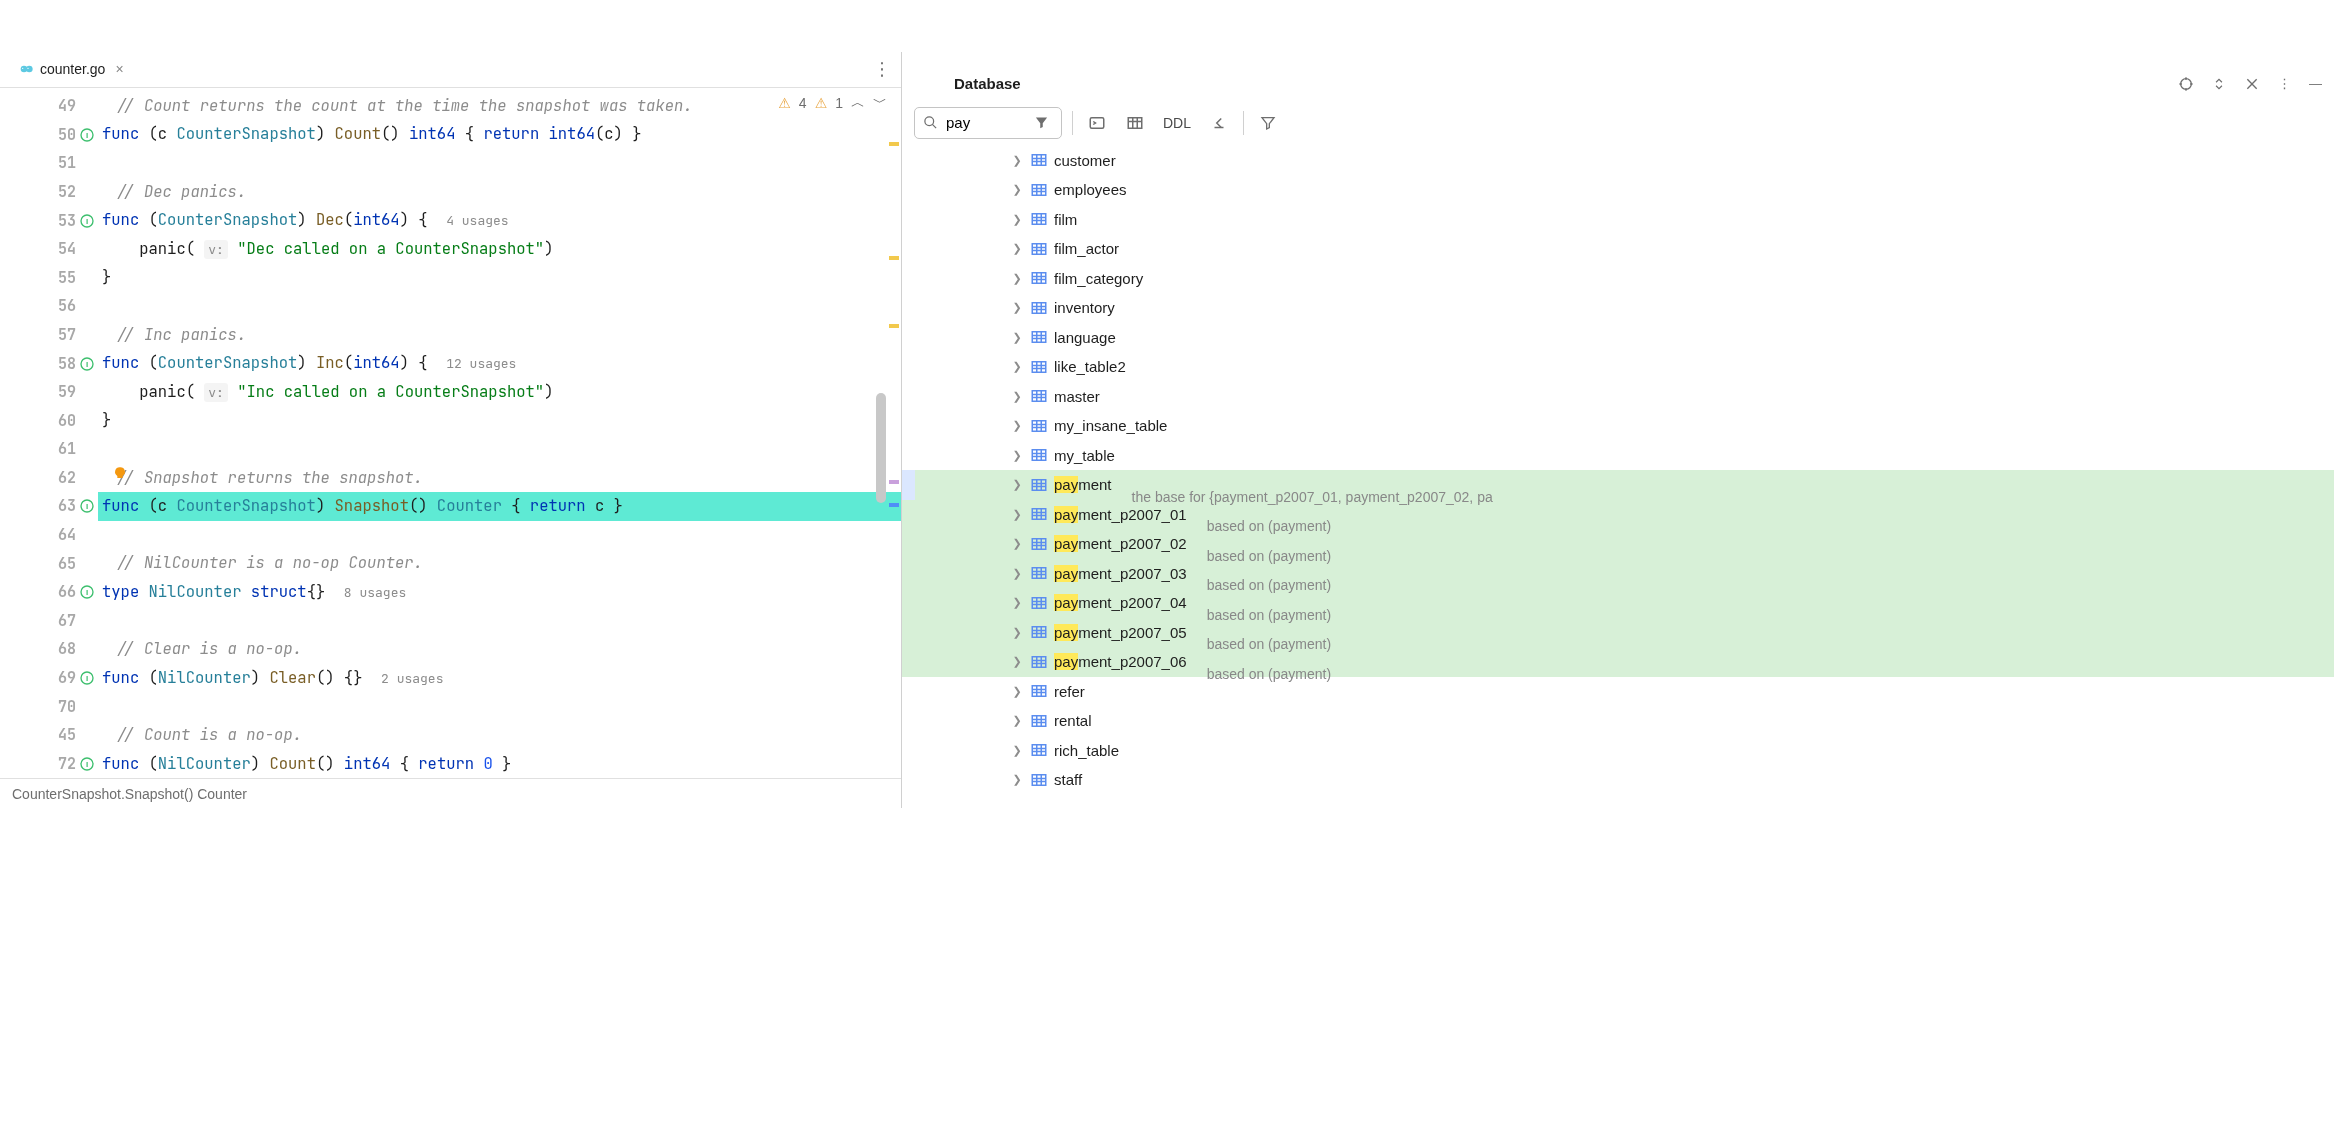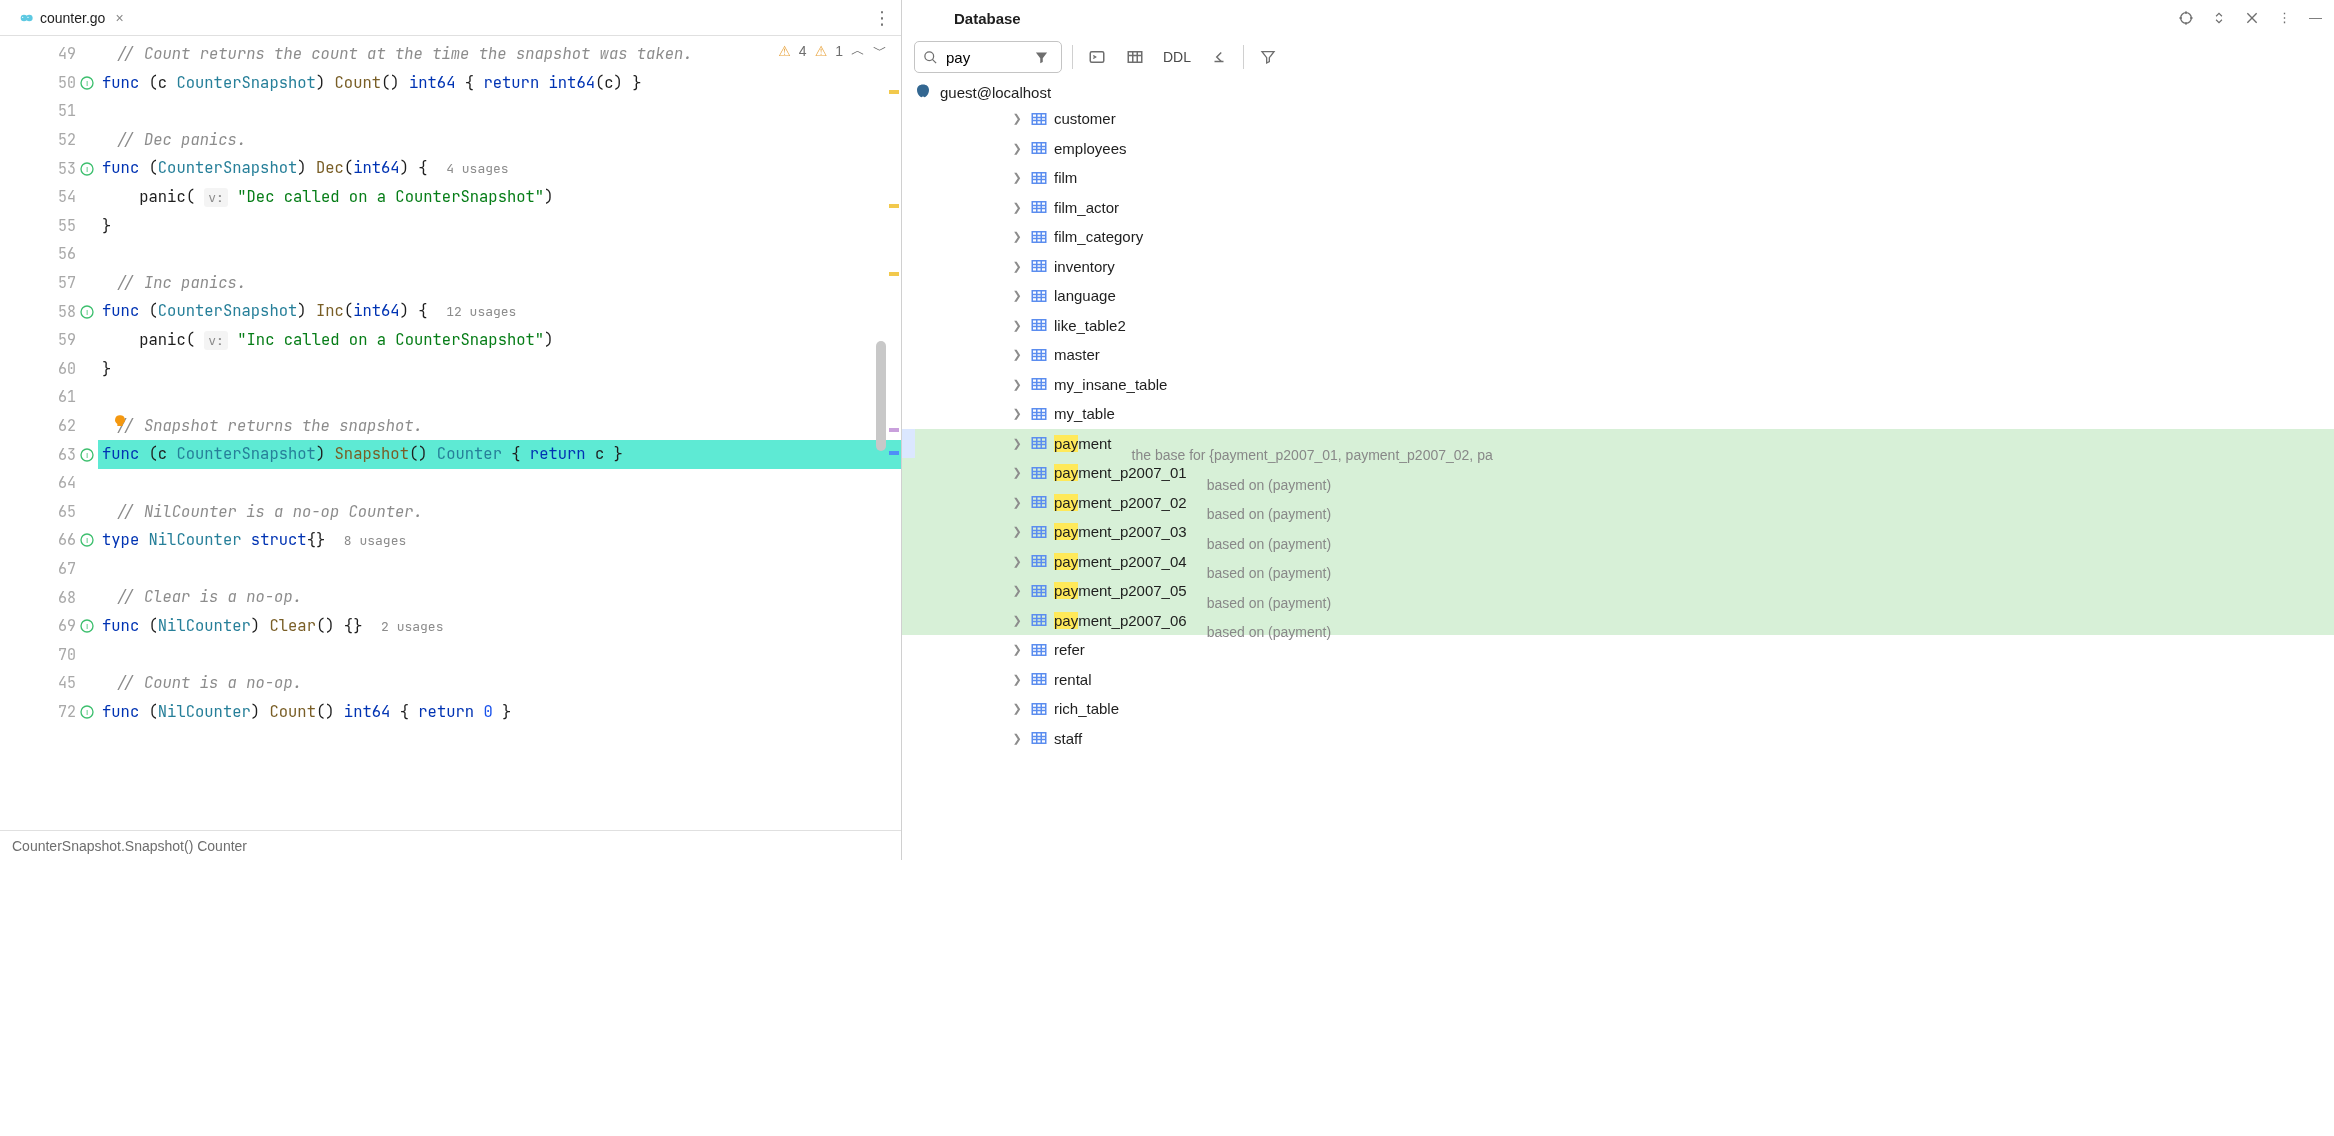--- a/index.html
+++ b/index.html
@@ -1,25 +1,25 @@
 <!DOCTYPE html>
 <html><head>
 <meta charset="utf-8">
 <style>
 * { margin:0; padding:0; box-sizing:border-box; }
 body { font-family:-apple-system,BlinkMacSystemFont,"Segoe UI",sans-serif; font-size:13px; color:#1e1e1e; background:#fff; overflow:hidden; }
-.app { display:flex; width:2334px; height:860px; }
+.app { display:flex; width:2334px; height:860px;align-items:center; }
 .editor-pane { width:902px; display:flex; flex-direction:column; border-right:1px solid #d0d0d0; }
 .tab-bar { height:36px; display:flex; align-items:center; padding:0 8px; border-bottom:1px solid #e0e0e0; position:relative; }
 .tab { display:flex; align-items:center; gap:6px; padding:4px 10px; font-size:14px; }
 .go-icon { width:16px; height:16px; display:flex; align-items:center; justify-content:center; color:#5dc9e2; }
 .tab-close { color:#888; font-size:14px; margin-left:4px; }
 .tab-menu { position:absolute; right:10px; font-size:18px; color:#6e6e6e; }
 .editor-body { flex:1; display:flex; position:relative; overflow:hidden; }
-.gutter { width:98px; background:#fff; padding-top:4px; }
+.gutter { width:98px; background:#fff; padding-top:4px;font-weight:bold; }
 .gutter-row { height:28.6px; display:flex; align-items:center; justify-content:flex-end; padding-right:22px; position:relative; }
 .ln { font-family:"JetBrains Mono",Menlo,Consolas,monospace; font-size:15px; color:#a8a8a8; }
 .gutter-mark { position:absolute; right:3px; width:16px; height:16px; }
 .code-area { flex:1; font-family:"JetBrains Mono",Menlo,Consolas,monospace; font-size:15.5px; line-height:28.6px; padding-top:4px; position:relative; white-space:pre; }
 .code-line { height:28.6px; padding-left:4px; }
 .code-line.hl { background:#5eead4; }
 .kw { color:#0033b3; }
 .typ { color:#267f99; }
 .fn2 { color:#795e26; }
 .str { color:#067d17; }
@@ -294,28 +294,20 @@
         </span>
    <div class="tb-sep"></div>
    <span class="tb-btn">
           <svg width="16" height="16" viewBox="0 0 24 24" fill="none" stroke="#6e6e6e" stroke-width="2">
             <path d="M3 4h18l-7 9v6l-4 2v-8z"></path>
           </svg>
         </span>
   </div>
 
   <div class="db-tree">
-   <div class="conn-row">
-    <span class="pg-icon">
-            <svg width="18" height="18" viewBox="0 0 24 24">
-              <path fill="#336791" d="M12 2C7 2 4 5 4 9c0 3 1 6 3 8 1 1 2 2 3 2s2-1 2-2c0 1 1 2 2 2s2-1 3-2c2-2 3-5 3-8 0-4-3-7-8-7z"></path>
-            </svg>
-          </span>
-    <span>guest@localhost</span>
-   </div>
    <div id="tree">
           <div class="tree-row">
             <span class="expand" style="transform: rotate(0deg); color: rgb(140, 140, 140);">❯</span>
             <span class="tbl-icon">
               <svg width="18" height="18" viewBox="0 0 24 24" fill="none" stroke="#5b8def" stroke-width="2">
                 <rect x="3" y="5" width="18" height="14"></rect>
                 <line x1="3" y1="10" x2="21" y2="10"></line>
                 <line x1="3" y1="14" x2="21" y2="14"></line>
                 <line x1="9" y1="5" x2="9" y2="19"></line>
                 <line x1="15" y1="5" x2="15" y2="19"></line>

